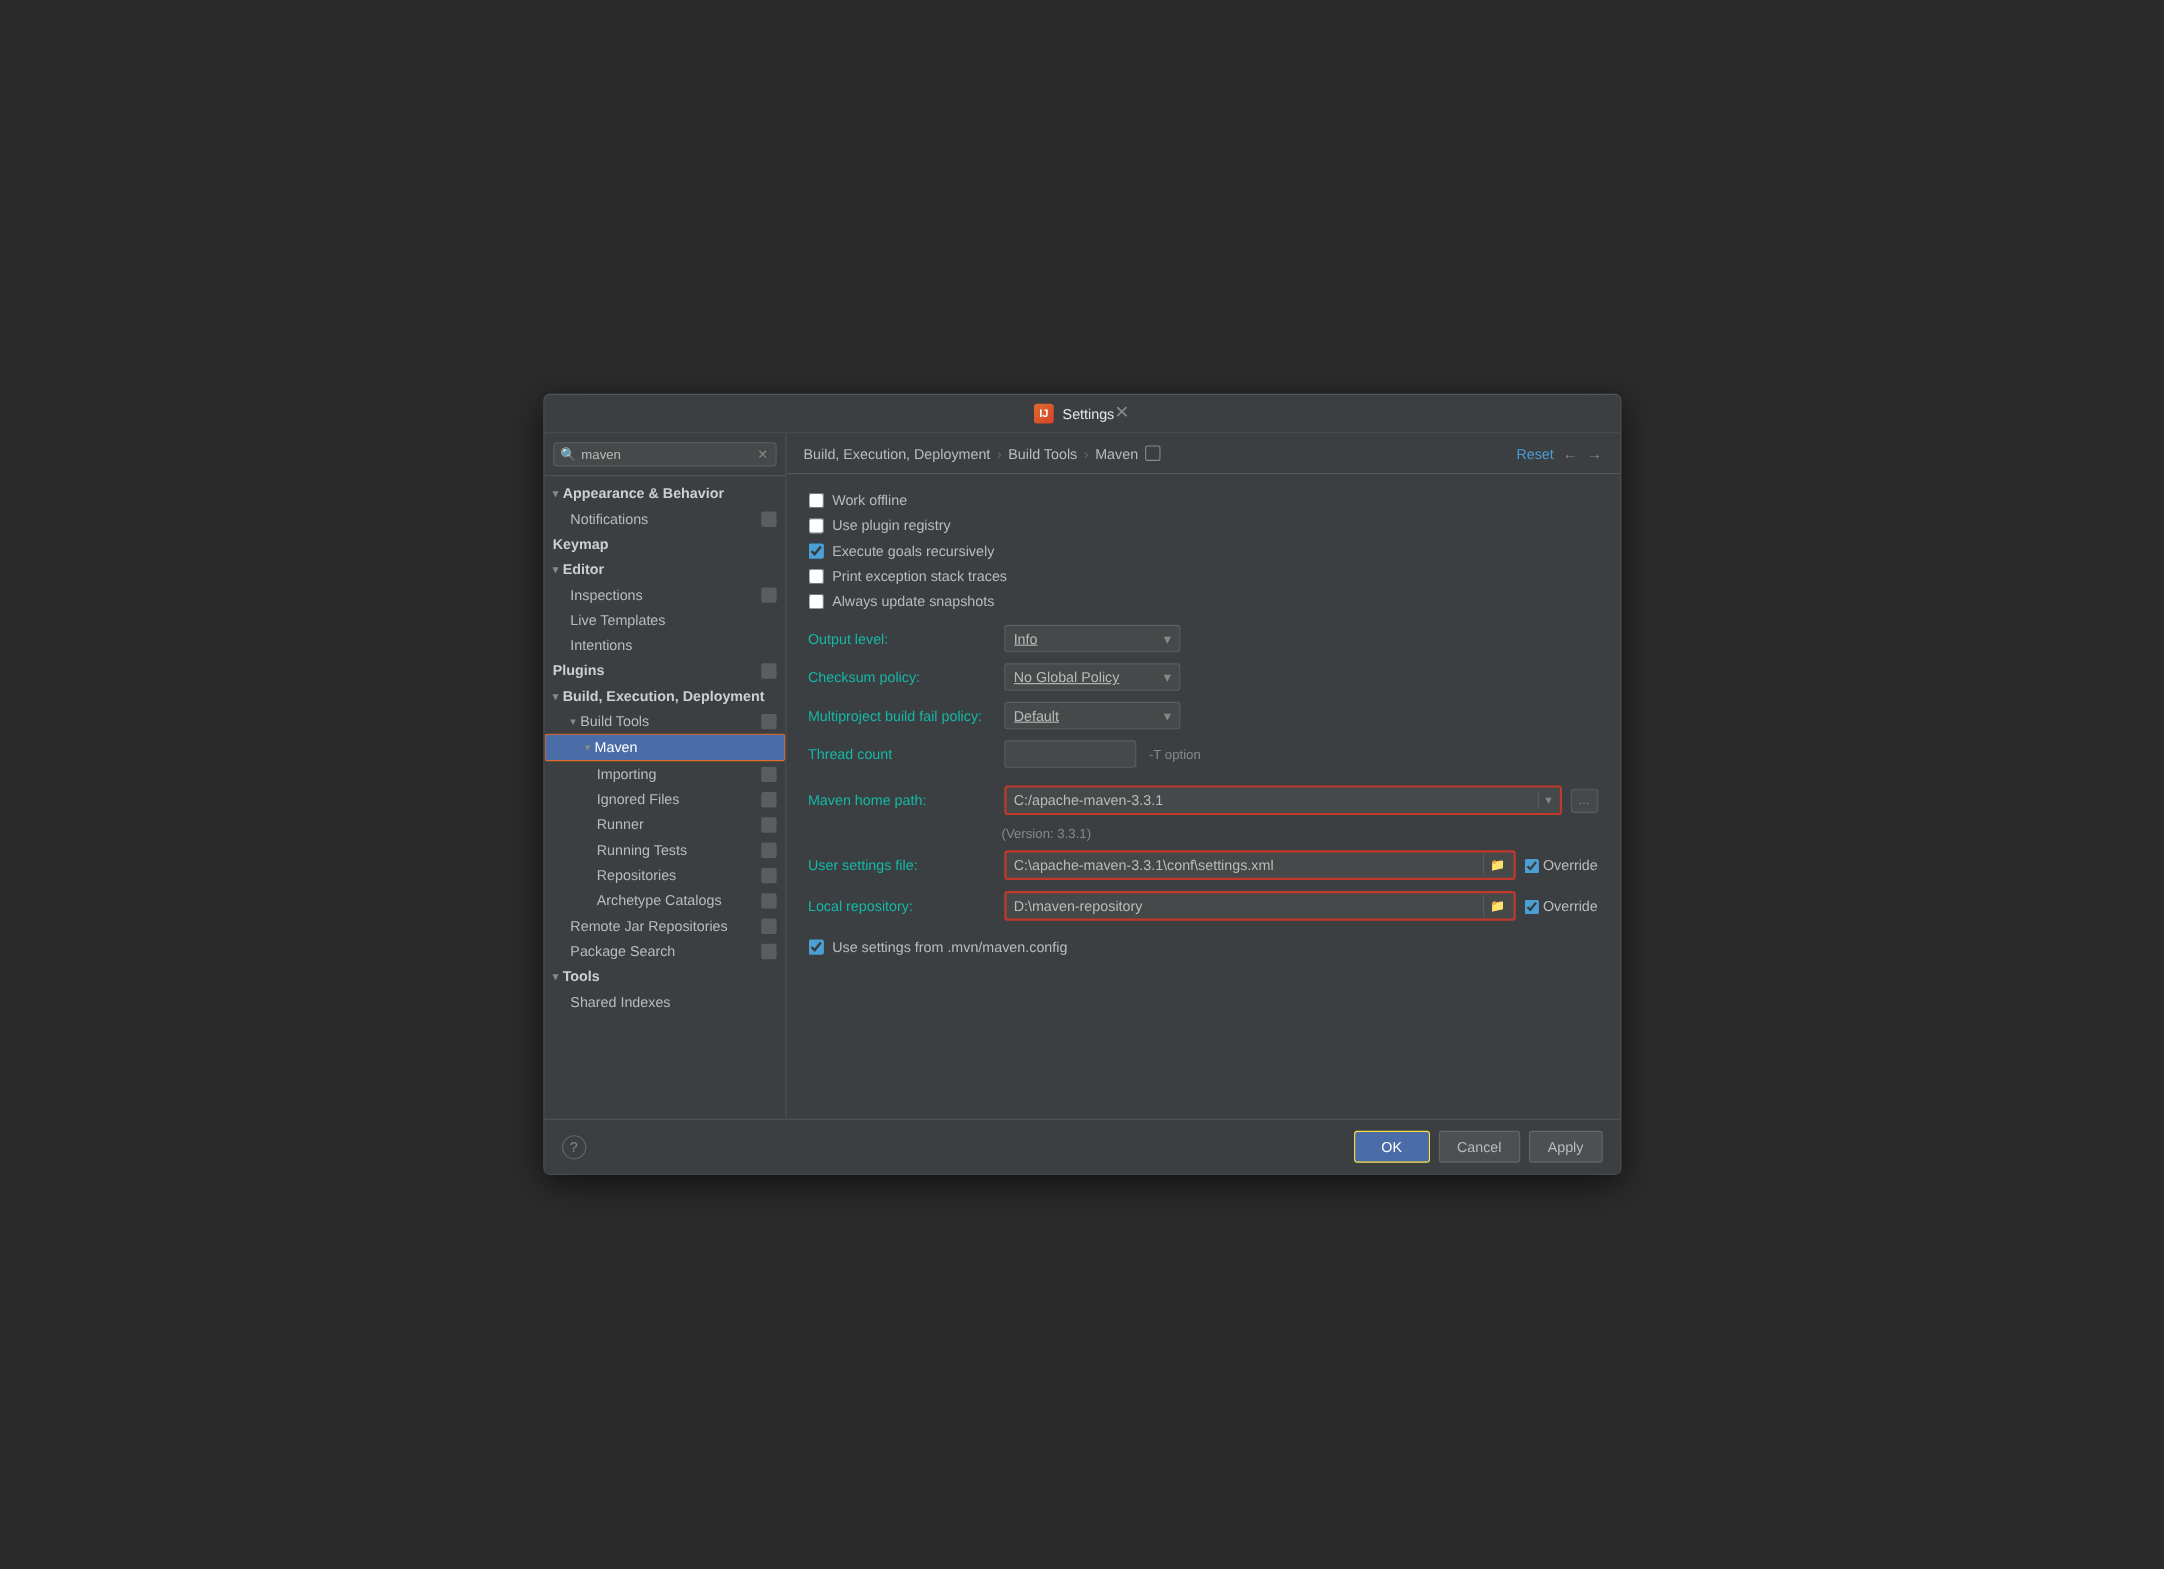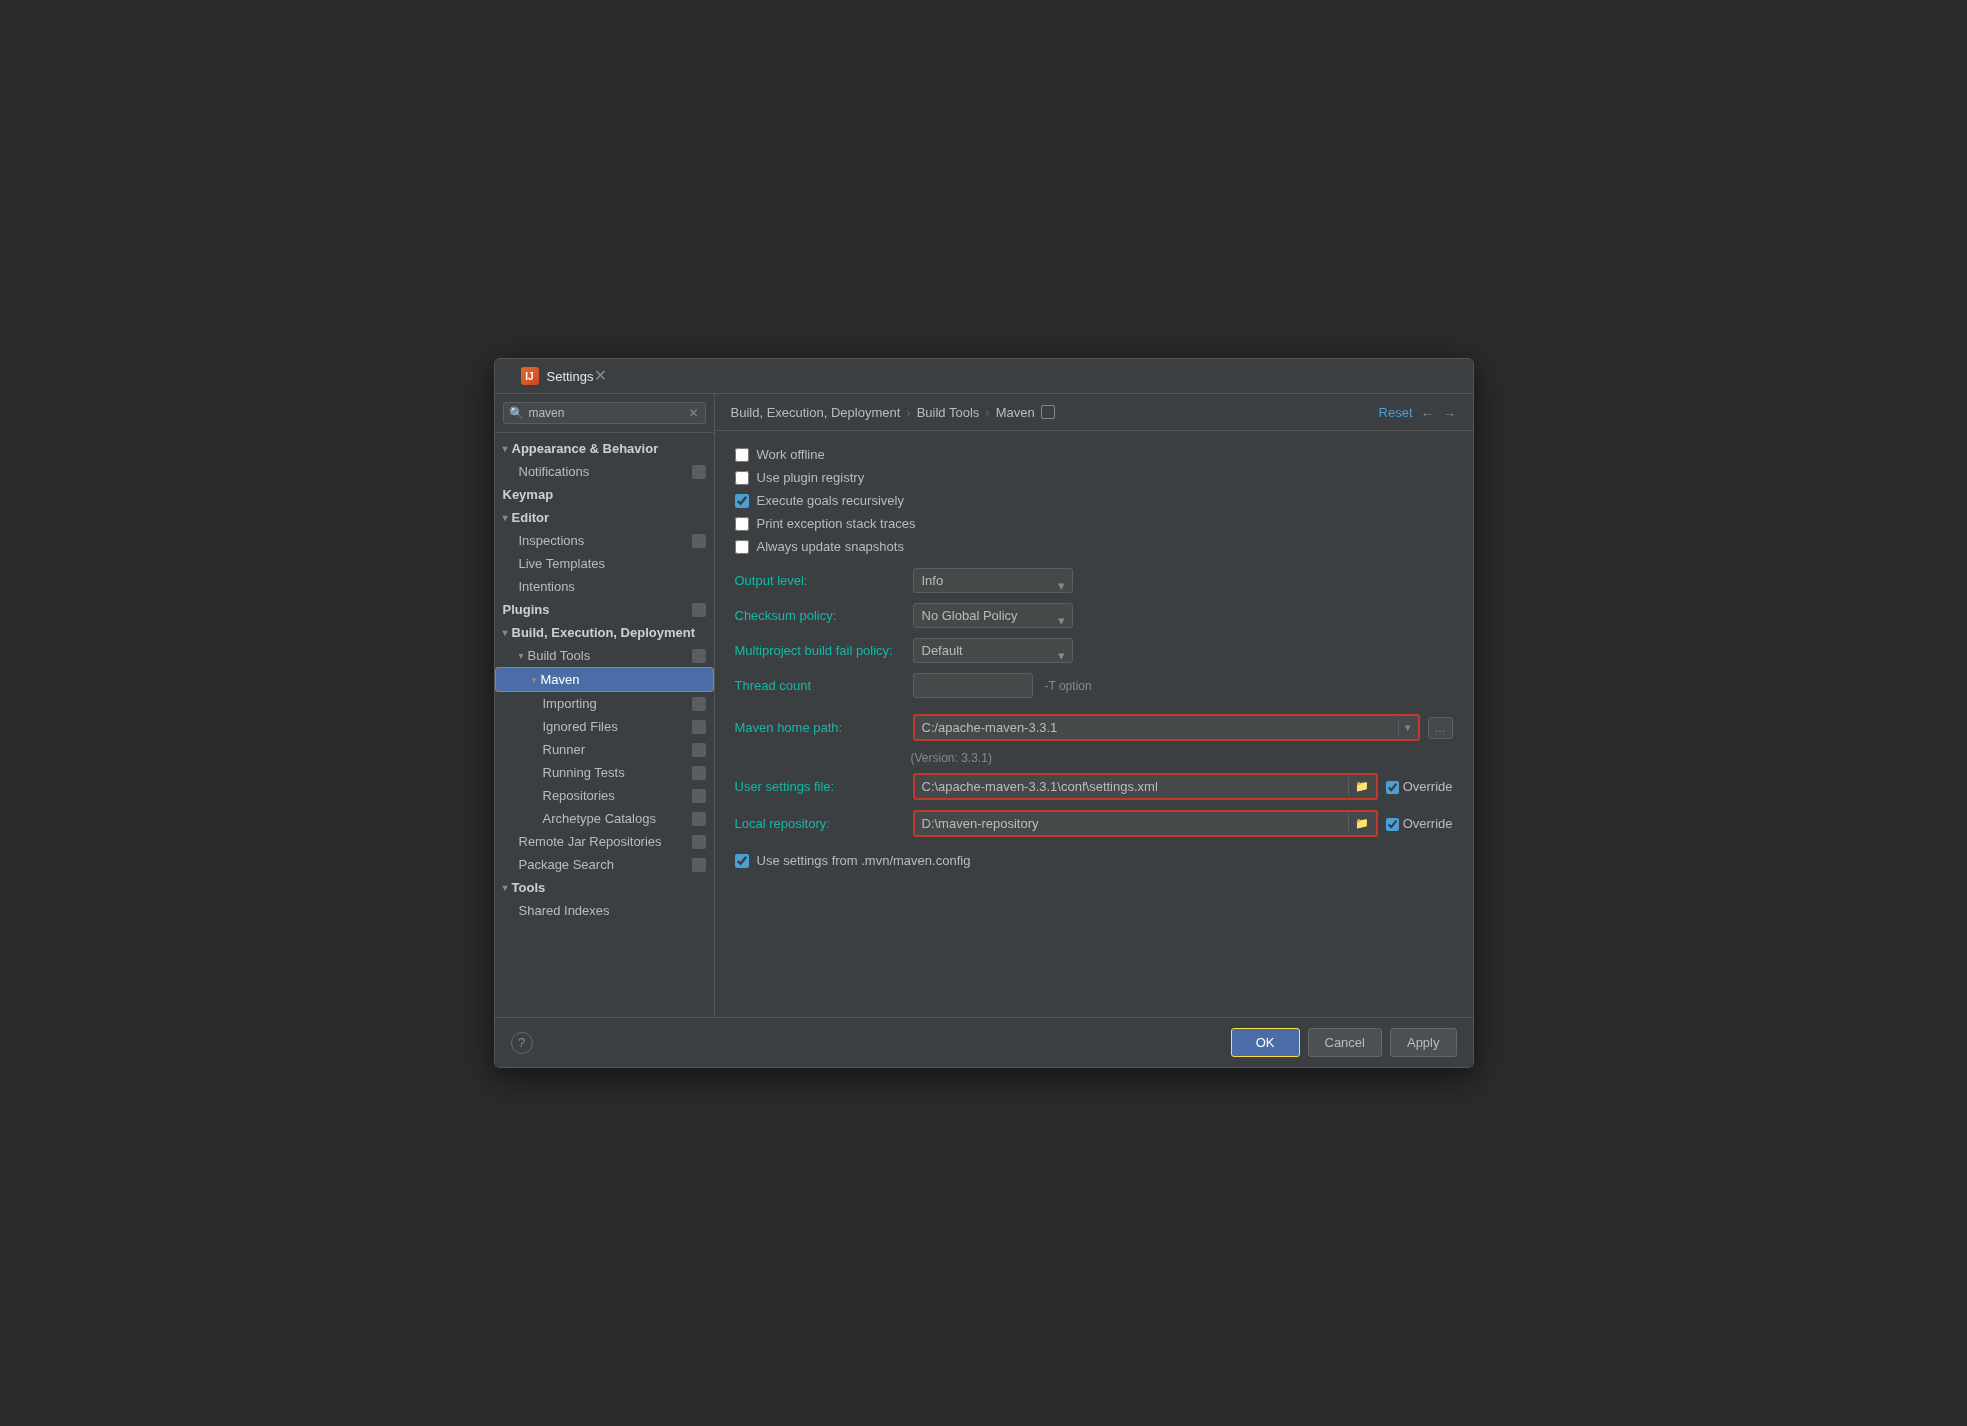--- a/index.html
+++ b/index.html
@@ -19,22 +19,22 @@
       background: #3c3f41;
       border: 1px solid #555;
       border-radius: 6px;
       display: flex;
       flex-direction: column;
       box-shadow: 0 8px 32px rgba(0,0,0,0.6);
     }
     .title-bar {
       display: flex;
       align-items: center;
-      justify-content: flex-start;
-      padding: 8px 26px;
+      justify-content: center;
+      padding: 8px 12px;
       background: #3c3f41;
       border-bottom: 1px solid #555;
       border-radius: 6px 6px 0 0;
       flex-shrink: 0;
     }
     .title-bar-left {
       display: flex;
       align-items: center;
       gap: 8px;
     }
@@ -192,22 +192,23 @@
       font-size: 13px;
     }
     .field-label {
       color: #14b8a6;
       min-width: 170px;
       font-size: 13px;
       flex-shrink: 0;
     }
     .dropdown-wrap {
       display: flex;
-      align-items: flex-end;
+      align-items: center;
       position: relative;
+      text-decoration: underline;
     }
     .dropdown {
       background: #45494a;
       border: 1px solid #5a5d62;
       border-radius: 3px;
       color: #bbbbbb;
       font-size: 13px;
       padding: 4px 28px 4px 8px;
       appearance: none;
       cursor: pointer;

